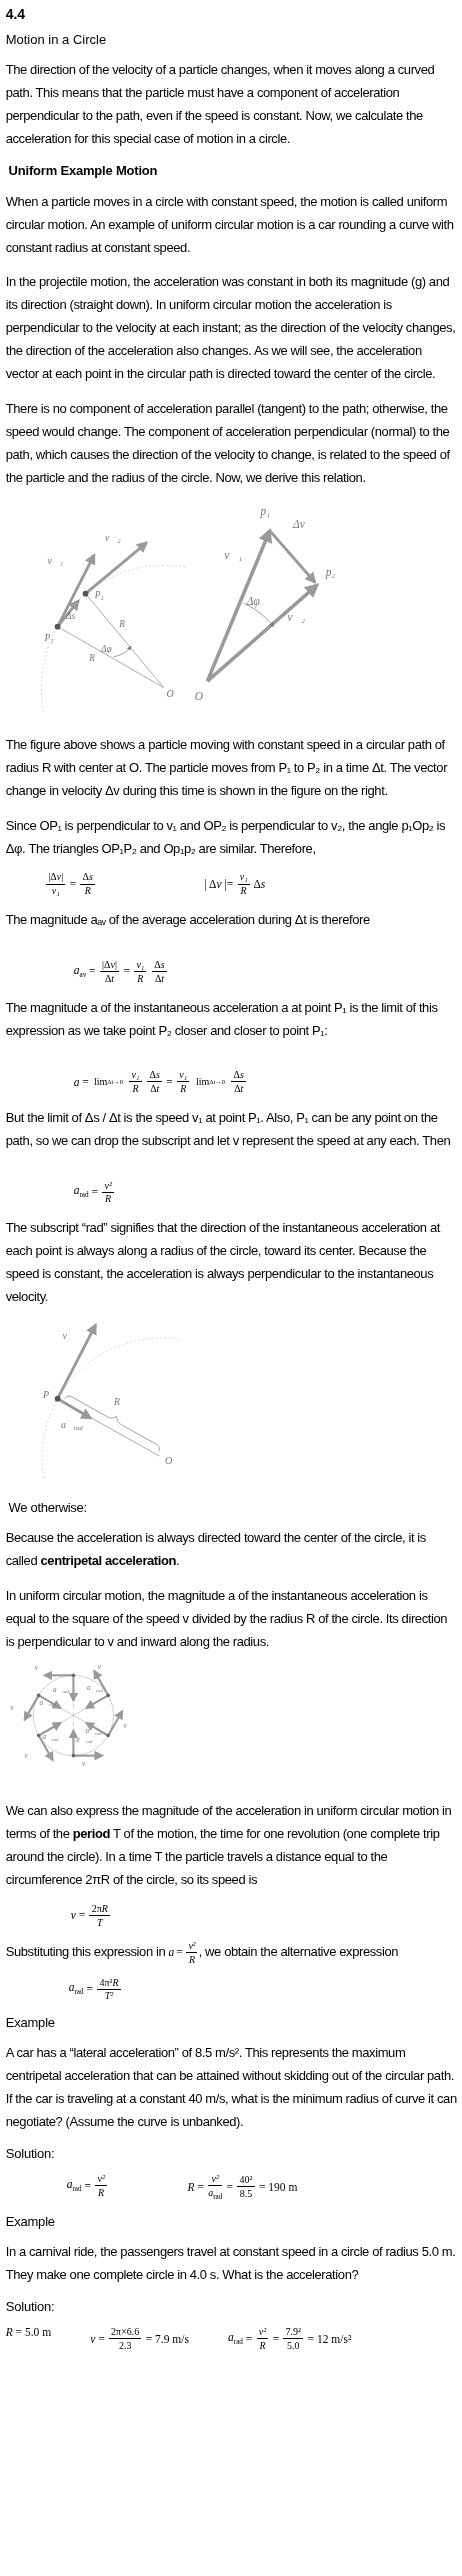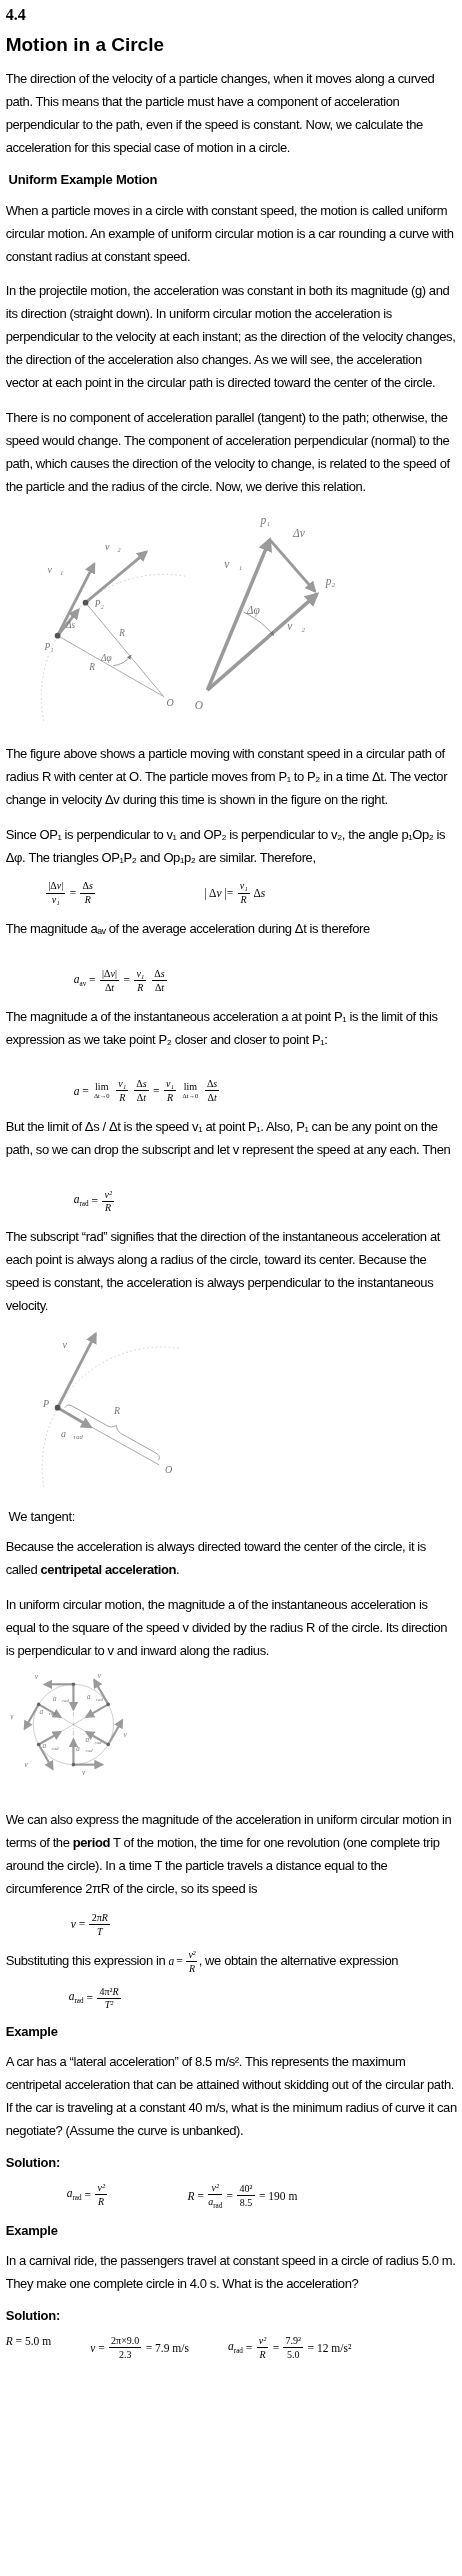--- a/index.html
+++ b/index.html
@@ -1,35 +1,35 @@
 <!DOCTYPE html>
 <html style="font-size:11.5px"><head>
 <meta charset="utf-8">
 <style>
   html,body{margin:0;padding:0;background:#ffffff;}
   body{width:463px;font-family:"Liberation Sans",sans-serif;color:#000;}
   .page{padding:4.3px 5.7px 21.5px 5.7px;min-height:2553px;box-sizing:border-box;}
-  .sec-num{font-size:16px;font-weight:bold;margin:1.4px 0 0 0;font-family:Liberation Serif, serif;}
-  .title{font-size:19px;font-weight:bold;margin:10px 0 8px 0;}
+  .sec-num{font-size:14px;font-weight:bold;margin:1.4px 0 0 0;}
+  .title{font-size:13px;font-weight:normal;margin:10px 0 8px 0;}
   p.body{font-size:13px;line-height:23px;letter-spacing:-0.4px;margin:11.5px 0 0 0;}
   .h2{font-size:13px;font-weight:bold;margin:13px 0 0 2.9px;letter-spacing:-0.2px;}
-  .h3{font-size:13px;font-weight:bold;margin:13px 0 0 0;letter-spacing:-0.2px;}
+  .h3{font-size:13px;font-weight:normal;margin:13px 0 0 0;letter-spacing:-0.2px;}
   .plain-lead{font-size:13px;margin:13px 0 0 2.9px;letter-spacing:-0.3px;}
   b.inlinebold{font-weight:bold;}
   .figwrap{margin:7.2px 0 0 0;}
   
   .eqrow{display:flex;align-items:flex-start;margin:11.5px 0 0 0;}
   .eq{font-family:"Liberation Serif",serif;font-size:11.5px;display:inline-flex;align-items:center;white-space:pre;}
   .eq .ivar{font-style:italic;}
   .eq .rom{font-style:normal;}
   .eq sub{font-size:7.2px;line-height:1;}
   .frac{display:inline-flex;flex-direction:column;text-align:center;vertical-align:middle;margin:0 1.4px;font-size:10px;line-height:1.15;}
   .frac .num{display:block;border-bottom:0.7px solid #000;padding:0 2.2px 0.7px 2.2px;}
   .frac .den{display:block;padding-top:0.7px;}
-  .lim{display:inline-flex;flex-direction:column;align-items:center;font-size:10px;line-height:1;margin:0 2.2px;}
+  .lim{display:inline-flex;flex-direction:row;align-items:center;font-size:10px;line-height:1;margin:0 2.2px;}
   .lim .limtop{font-style:normal;}
   .lim .limunder{font-size:6.5px;margin-top:0.7px;letter-spacing:0;}
   .inline-eq{display:inline-flex;vertical-align:middle;}
   
   .flabel{font-family:"Liberation Serif",serif;font-style:italic;fill:#777;}
   .ml55{margin-left:39px;} .ml95{margin-left:68px;margin-top:16px;} .ml90{margin-left:65px;}
   .ml88{margin-left:63px;} .ml85{margin-left:61px;}
   .gap150{margin-left:108px;} .gap110{margin-left:79px;} .gap55{margin-left:39px;}
 </style>
 </head>
@@ -135,21 +135,21 @@
         <path d="M0,8 C0,3 3,1 8,1 L63,1 C69,1 72,-1 75,-6 C78,-1 81,1 87,1 L142,1 C147,1 150,3 150,8" fill="none" stroke="#8a8a8a" stroke-width="1"></path>
       </g>
       <text x="96" y="32" font-size="14" text-anchor="end" class="flabel">v⃗</text>
       <text x="60" y="114" font-size="14" text-anchor="end" class="flabel">P</text>
       <text x="92" y="156" font-size="14" text-anchor="middle" class="flabel"><tspan>a⃗</tspan><tspan dy="3" font-size="9">rad</tspan></text>
       <text x="155" y="124" font-size="14" text-anchor="middle" class="flabel">R</text>
       <text x="222" y="206" font-size="14" text-anchor="start" class="flabel">O</text>
     </svg>
   </div>
 
-  <p class="plain-lead">We tangent:</p>
+  <p class="plain-lead">We otherwise:</p>
 
   <p class="body"><span>Because the acceleration is always directed toward the center of the circle, it is called </span><b class="inlinebold">centripetal acceleration</b><span>.</span></p>
 
   <p class="body">In uniform circular motion, the magnitude a of the instantaneous acceleration is equal to the square of the speed v divided by the radius R of the circle. Its direction is perpendicular to v and inward along the radius.</p>
 
 
   <div class="figwrap">
     <svg width="165" height="126" viewBox="0 0 230 175">
       <defs>
         <marker id="ahs" viewBox="0 0 10 10" refX="8" refY="5" markerWidth="4.5" markerHeight="4.5" orient="auto">
@@ -226,18 +226,18 @@
     <span class="eq ml85"><span><span class="ivar">a</span><sub>rad</sub></span><span class="rom"> = </span><span class="frac"><span class="num"><span class="ivar">v²</span></span><span class="den"><span class="ivar">R</span></span></span></span>
     <span class="eq gap110"><span class="ivar">R</span><span class="rom"> = </span><span class="frac"><span class="num"><span class="ivar">v²</span></span><span class="den"><span><span class="ivar">a</span><sub>rad</sub></span></span></span><span class="rom"> = </span><span class="frac"><span class="num"><span class="rom">40²</span></span><span class="den"><span class="rom">8.5</span></span></span><span class="rom"> = 190 m</span></span>
   </div>
 
   <div class="h3">Example</div>
   <p class="body">In a carnival ride, the passengers travel at constant speed in a circle of radius 5.0 m. They make one complete circle in 4.0 s. What is the acceleration?</p>
 
   <div class="h3">Solution:</div>
   <div class="eqrow">
     <span class="eq"><span class="ivar">R</span><span class="rom"> = 5.0 m</span></span>
-    <span class="eq gap55"><span class="ivar">v</span><span class="rom"> = </span><span class="frac"><span class="num"><span class="rom">2π×9.0</span></span><span class="den"><span class="rom">2.3</span></span></span><span class="rom"> = 7.9 m/s</span></span>
+    <span class="eq gap55"><span class="ivar">v</span><span class="rom"> = </span><span class="frac"><span class="num"><span class="rom">2π×6.6</span></span><span class="den"><span class="rom">2.3</span></span></span><span class="rom"> = 7.9 m/s</span></span>
     <span class="eq gap55"><span><span class="ivar">a</span><sub>rad</sub></span><span class="rom"> = </span><span class="frac"><span class="num"><span class="ivar">v²</span></span><span class="den"><span class="ivar">R</span></span></span><span class="rom"> = </span><span class="frac"><span class="num"><span class="rom">7.9²</span></span><span class="den"><span class="rom">5.0</span></span></span><span class="rom"> = 12 m/s²</span></span>
   </div>
 
 </div>
 
 
 </body></html>

